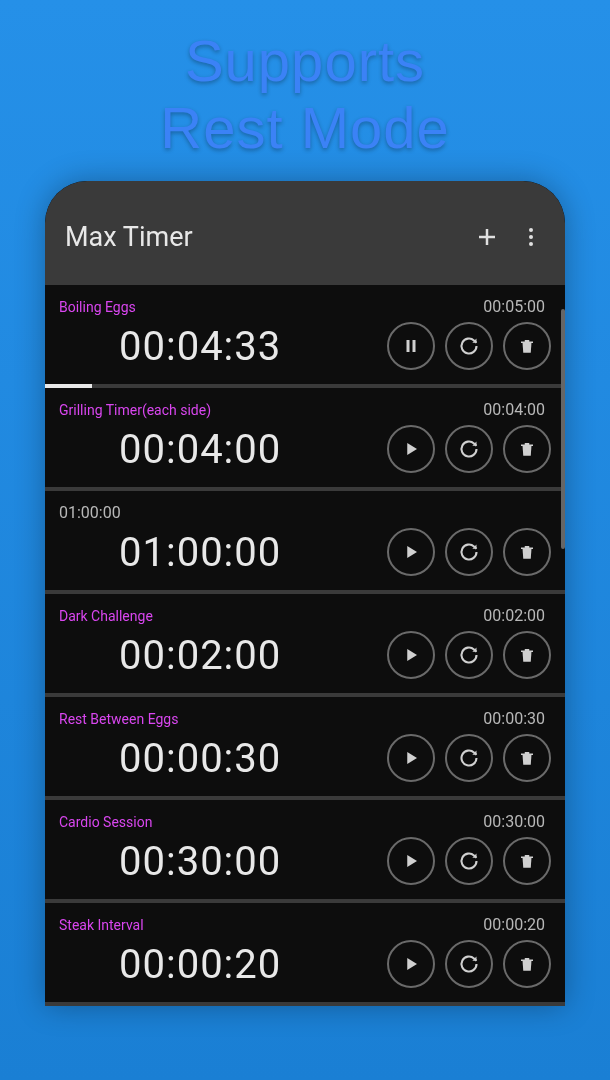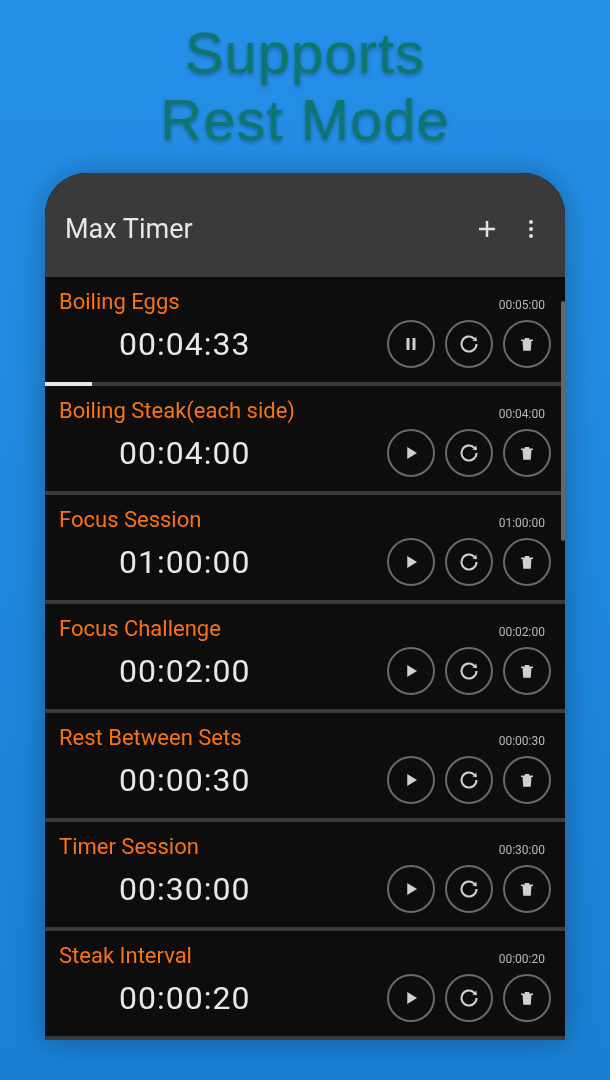--- a/index.html
+++ b/index.html
@@ -11,25 +11,25 @@
     body {
       width: 610px;
       height: 1080px;
       background: linear-gradient(180deg, #2590e8 0%, #1a7fd4 100%);
       font-family: -apple-system, BlinkMacSystemFont, 'Segoe UI', Roboto, sans-serif;
       overflow: hidden;
     }
     
     .promo-text {
       text-align: center;
-      color: #0f766e;
+      color: #3b82f6;
       font-size: 58px;
       font-weight: 400;
       line-height: 1.15;
-      padding-top: 20px;
+      padding-top: 28px;
       padding-bottom: 20px;
       letter-spacing: 1px;
       font-family: 'Arial Narrow', 'Helvetica Neue', sans-serif;
       font-stretch: condensed;
       text-shadow: 0 2px 4px rgba(0,0,0,0.3);
     }
     
     .phone-frame {
       width: 520px;
       margin: 0 auto;
@@ -75,42 +75,42 @@
     }
     
     .timer-header {
       display: flex;
       justify-content: space-between;
       align-items: baseline;
       padding: 0 0 6px 0;
     }
     
     .timer-name {
-      color: #f97316;
-      font-size: 22px;
+      color: #d946ef;
+      font-size: 14px;
       font-weight: 400;
     }
     
     .timer-total {
       color: #b8b8b8;
-      font-size: 12px;
+      font-size: 16px;
       font-weight: 400;
       padding-right: 6px;
     }
     
     .timer-body {
       display: flex;
       align-items: center;
       justify-content: space-between;
       padding-bottom: 14px;
     }
     
     .timer-display {
       color: #e8e8e8;
-      font-size: 32px;
+      font-size: 40px;
       font-weight: 400;
       letter-spacing: 1px;
       padding-left: 60px;
       font-variant-numeric: tabular-nums;
     }
     
     .timer-controls {
       display: flex;
       gap: 10px;
     }
@@ -213,21 +213,21 @@
               </svg>
             </div>
       </div>
     </div>
     <div class="progress-bar">
       <div class="progress-fill" style="width:9%"></div>
     </div>
   </div>
       <div class="timer-item">
     <div class="timer-header">
-      <div class="timer-name">Boiling Steak(each side)</div>
+      <div class="timer-name">Grilling Timer(each side)</div>
       <div class="timer-total">00:04:00</div>
     </div>
     <div class="timer-body">
       <div class="timer-display">00:04:00</div>
       <div class="timer-controls">
         <div class="control-btn">
               <svg width="18" height="18" viewBox="0 0 24 24" fill="currentColor">
                 <polygon points="7,4 20,12 7,20"></polygon>
               </svg>
             </div>
@@ -245,21 +245,20 @@
               </svg>
             </div>
       </div>
     </div>
     <div class="progress-bar">
       <div class="progress-fill" style="width:0%"></div>
     </div>
   </div>
       <div class="timer-item">
     <div class="timer-header">
-      <div class="timer-name">Focus Session</div>
       <div class="timer-total">01:00:00</div>
     </div>
     <div class="timer-body">
       <div class="timer-display">01:00:00</div>
       <div class="timer-controls">
         <div class="control-btn">
               <svg width="18" height="18" viewBox="0 0 24 24" fill="currentColor">
                 <polygon points="7,4 20,12 7,20"></polygon>
               </svg>
             </div>
@@ -277,21 +276,21 @@
               </svg>
             </div>
       </div>
     </div>
     <div class="progress-bar">
       <div class="progress-fill" style="width:0%"></div>
     </div>
   </div>
       <div class="timer-item">
     <div class="timer-header">
-      <div class="timer-name">Focus Challenge</div>
+      <div class="timer-name">Dark Challenge</div>
       <div class="timer-total">00:02:00</div>
     </div>
     <div class="timer-body">
       <div class="timer-display">00:02:00</div>
       <div class="timer-controls">
         <div class="control-btn">
               <svg width="18" height="18" viewBox="0 0 24 24" fill="currentColor">
                 <polygon points="7,4 20,12 7,20"></polygon>
               </svg>
             </div>
@@ -309,21 +308,21 @@
               </svg>
             </div>
       </div>
     </div>
     <div class="progress-bar">
       <div class="progress-fill" style="width:0%"></div>
     </div>
   </div>
       <div class="timer-item">
     <div class="timer-header">
-      <div class="timer-name">Rest Between Sets</div>
+      <div class="timer-name">Rest Between Eggs</div>
       <div class="timer-total">00:00:30</div>
     </div>
     <div class="timer-body">
       <div class="timer-display">00:00:30</div>
       <div class="timer-controls">
         <div class="control-btn">
               <svg width="18" height="18" viewBox="0 0 24 24" fill="currentColor">
                 <polygon points="7,4 20,12 7,20"></polygon>
               </svg>
             </div>
@@ -341,21 +340,21 @@
               </svg>
             </div>
       </div>
     </div>
     <div class="progress-bar">
       <div class="progress-fill" style="width:0%"></div>
     </div>
   </div>
       <div class="timer-item">
     <div class="timer-header">
-      <div class="timer-name">Timer Session</div>
+      <div class="timer-name">Cardio Session</div>
       <div class="timer-total">00:30:00</div>
     </div>
     <div class="timer-body">
       <div class="timer-display">00:30:00</div>
       <div class="timer-controls">
         <div class="control-btn">
               <svg width="18" height="18" viewBox="0 0 24 24" fill="currentColor">
                 <polygon points="7,4 20,12 7,20"></polygon>
               </svg>
             </div>

